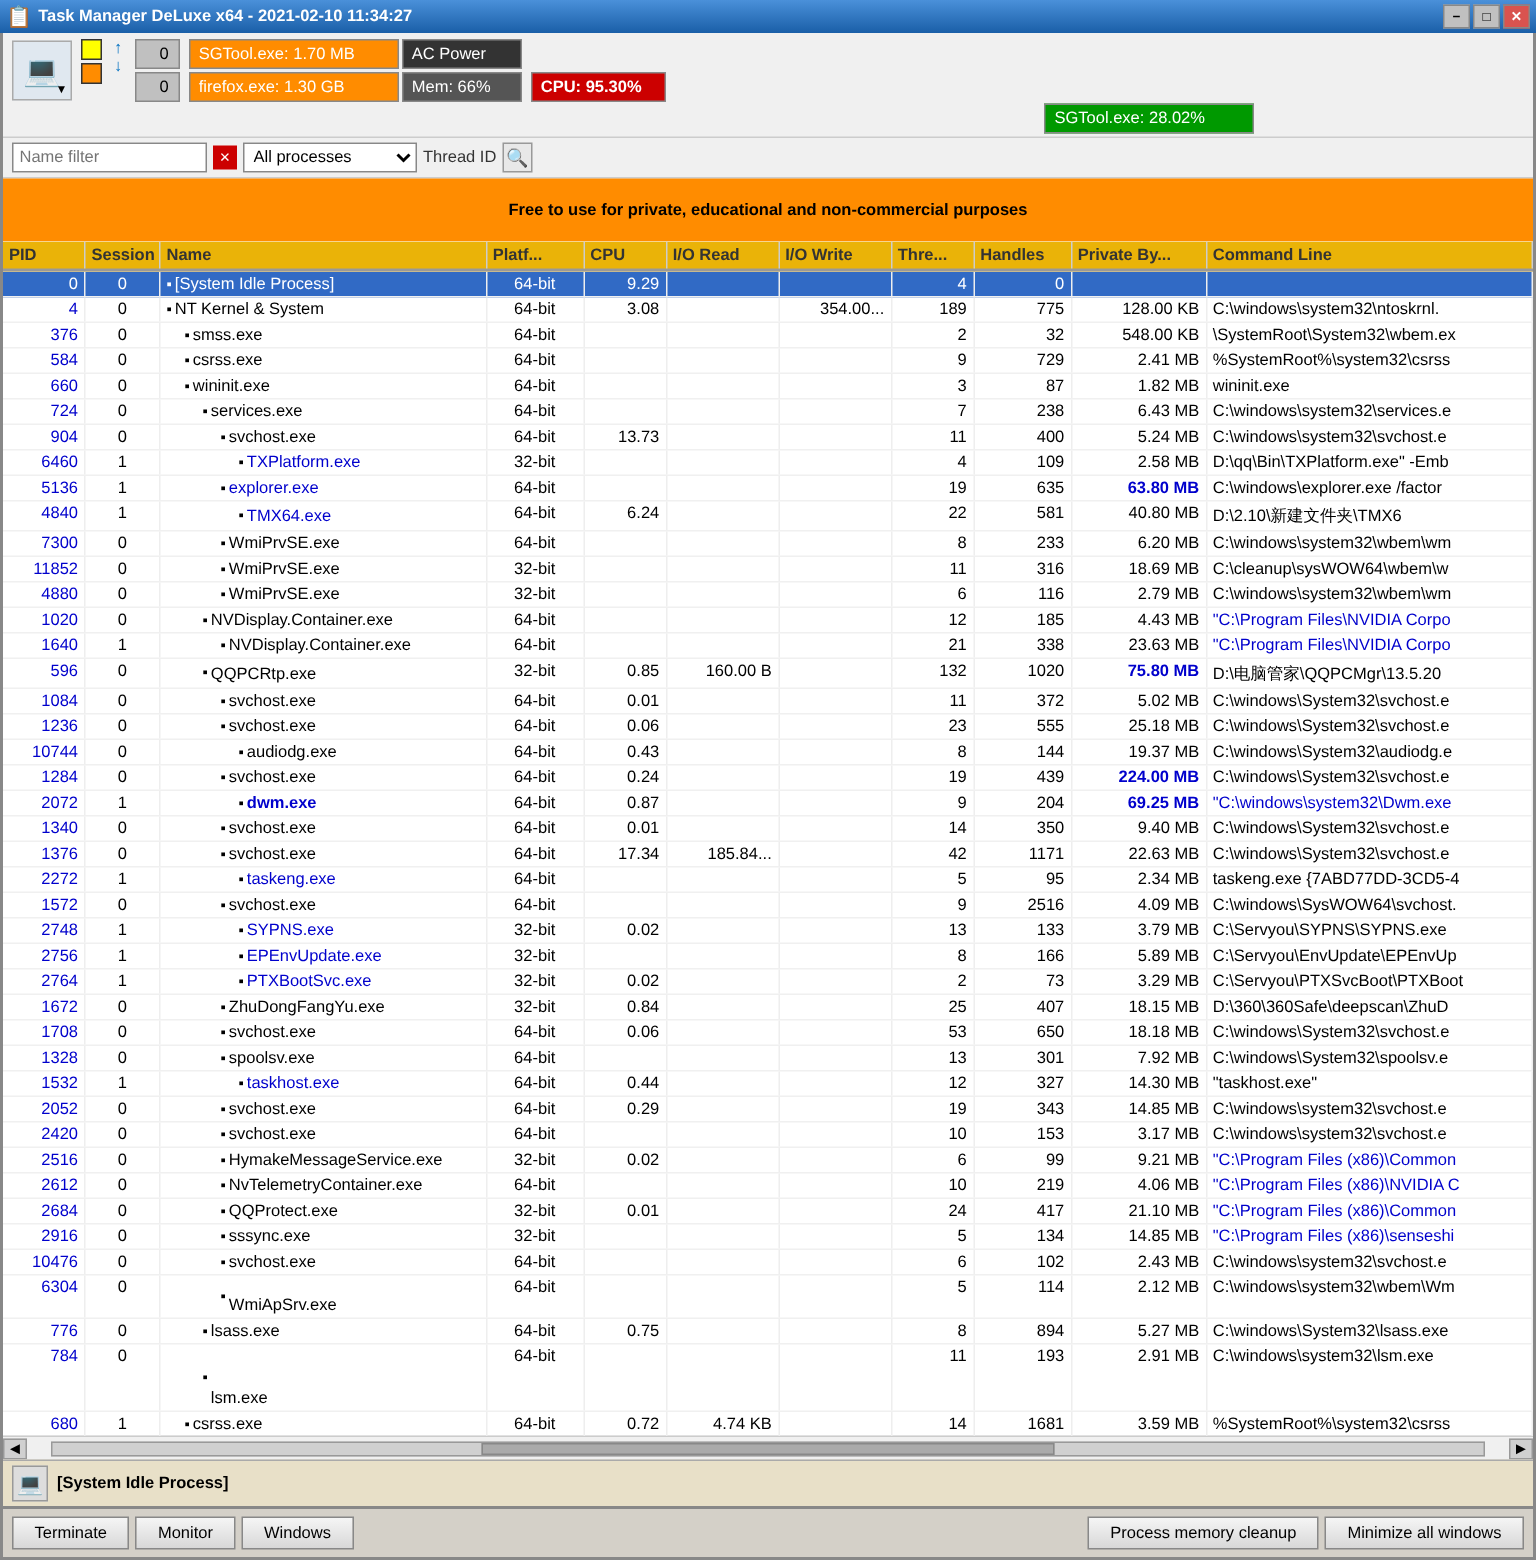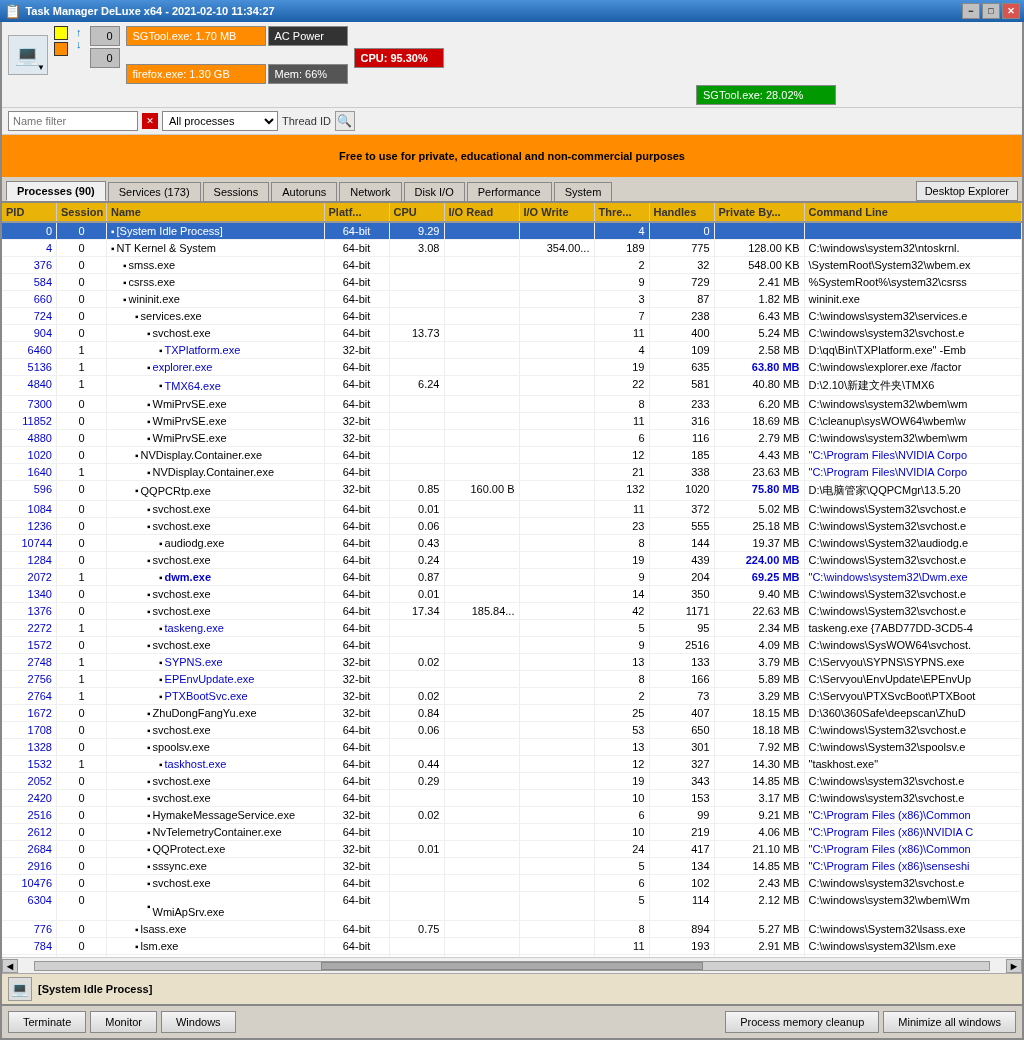--- a/index.html
+++ b/index.html
@@ -291,21 +291,21 @@
 
       <div style="display:flex; flex-direction:column; justify-content:center; align-items:center; margin-right:4px; font-size:18px; color:#0070c0;">
         <div>↑</div>
         <div>↓</div>
       </div>
       <div style="display:flex; flex-direction:column; gap:2px; margin-right:2px;">
         <div style="display:flex; align-items:center; background:#c0c0c0; border:1px solid #888; height:20px; padding:0 6px; min-width:30px; justify-content:flex-end;">0</div>
         <div style="display:flex; align-items:center; background:#c0c0c0; border:1px solid #888; height:20px; padding:0 6px; min-width:30px; justify-content:flex-end;">0</div>
       </div>
 
-      <div style="display:flex; flex-direction:column; gap:18px;">
+      <div style="display:flex; flex-direction:column; gap:2px;">
         <div style="display:flex; gap:2px;">
           <div style="background:#ff8c00; color:white; border:1px solid #888; height:20px; padding:0 6px; display:flex; align-items:center; min-width:140px;">SGTool.exe: 1.70 MB</div>
           <div style="background:#333; color:white; border:1px solid #888; height:20px; padding:0 6px; display:flex; align-items:center; min-width:80px;">AC Power</div>
         </div>
         <div style="display:flex; gap:2px;">
           <div style="background:#ff8c00; color:white; border:1px solid #888; height:20px; padding:0 6px; display:flex; align-items:center; min-width:140px;">firefox.exe: 1.30 GB</div>
           <div style="background:#555; color:white; border:1px solid #888; height:20px; padding:0 6px; display:flex; align-items:center; min-width:80px;">Mem: 66%</div>
         </div>
       </div>
       <div style="display:flex; flex-direction:column; gap:2px; margin-left:2px;">
@@ -330,31 +330,20 @@
       <option>System processes</option>
     </select>
     <span class="thread-id-label">Thread ID</span>
     <button class="search-btn">🔍</button>
   </div>
 
   <div id="banner">
     <span>Free to use for private, educational and non-commercial  purposes</span>
   </div>
 
-  <div id="tabs">
-    <div class="tab active">Processes (90)</div>
-    <div class="tab">Services (173)</div>
-    <div class="tab">Sessions</div>
-    <div class="tab">Autoruns</div>
-    <div class="tab">Network</div>
-    <div class="tab">Disk I/O</div>
-    <div class="tab">Performance</div>
-    <div class="tab">System</div>
-    <button class="desktop-explorer-btn">Desktop Explorer</button>
-  </div>
 
   <div id="table-container">
     <div id="table-header">
       <div class="th">PID</div>
       <div class="th">Session</div>
       <div class="th">Name</div>
       <div class="th">Platf...</div>
       <div class="th">CPU</div>
       <div class="th">I/O Read</div>
       <div class="th">I/O Write</div>
@@ -1018,21 +1007,21 @@
           <div class="td right">8</div>
           <div class="td right">894</div>
           <div class="td right" style="">5.27 MB</div>
           <div class="td" style="">C:\windows\System32\lsass.exe</div>
         </div>
         <div class="row">
           <div class="td right" style="color:#0000cc">784</div>
           <div class="td center">0</div>
           <div class="td name-col" style="padding-left:28px;">
         <span style="font-size:10px;">▪</span>
-        <span style="color:#000; font-weight:normal;">lsm.exe</span>
+        <span style="color:#000; font-weight:normal;margin-top:28px;">lsm.exe</span>
       </div>
           <div class="td center">64-bit</div>
           <div class="td right"></div>
           <div class="td right"></div>
           <div class="td right"></div>
           <div class="td right">11</div>
           <div class="td right">193</div>
           <div class="td right" style="">2.91 MB</div>
           <div class="td" style="">C:\windows\system32\lsm.exe</div>
         </div>

